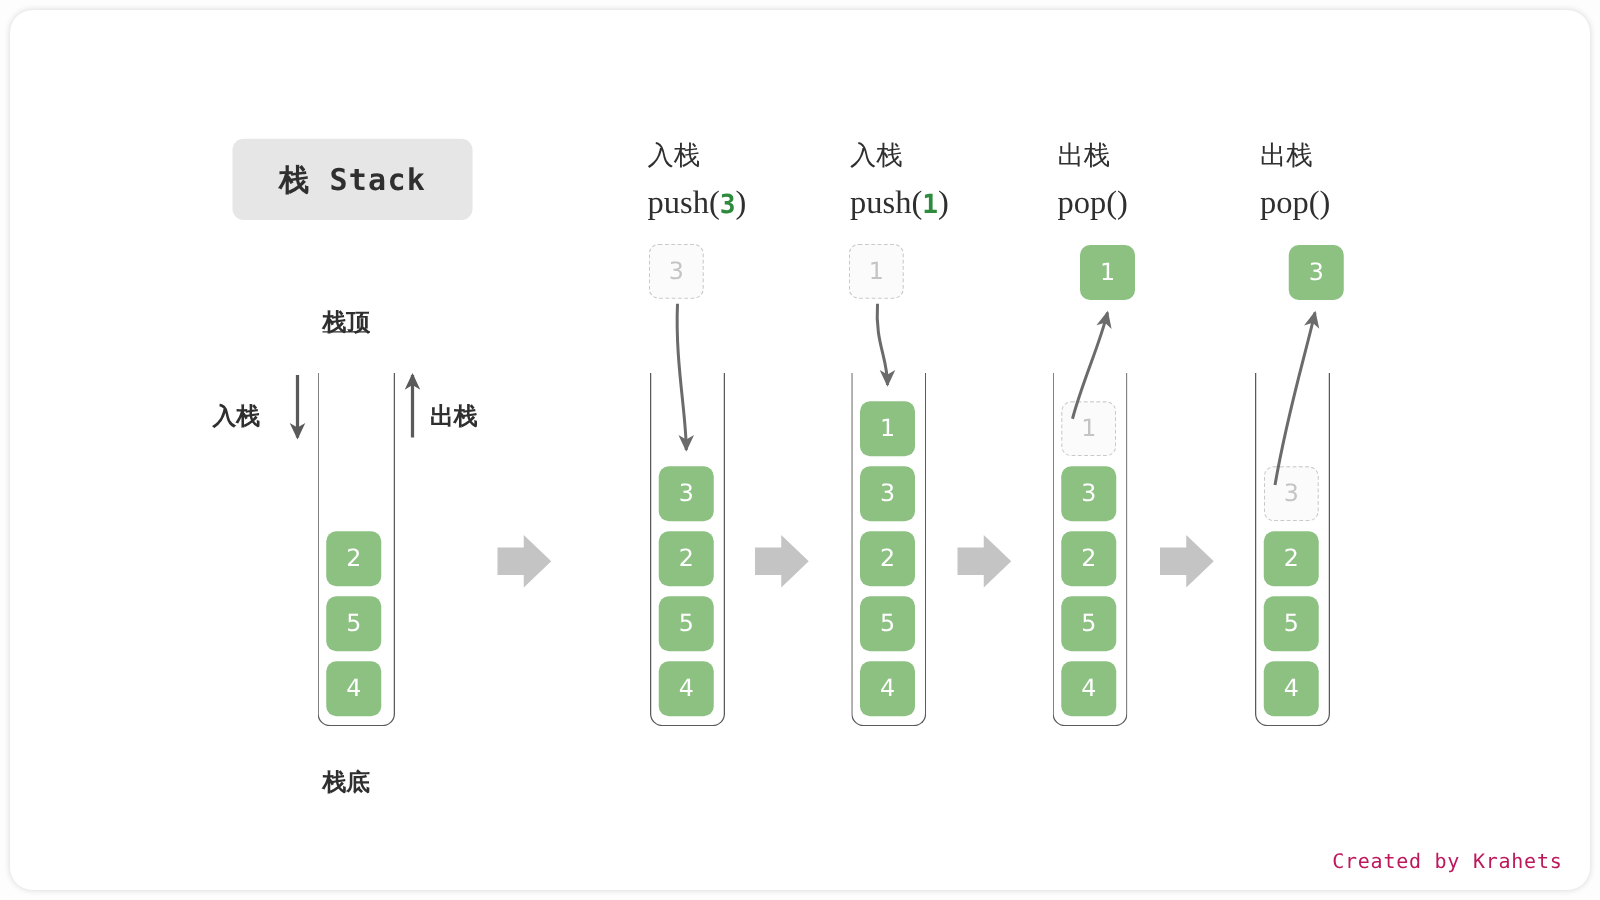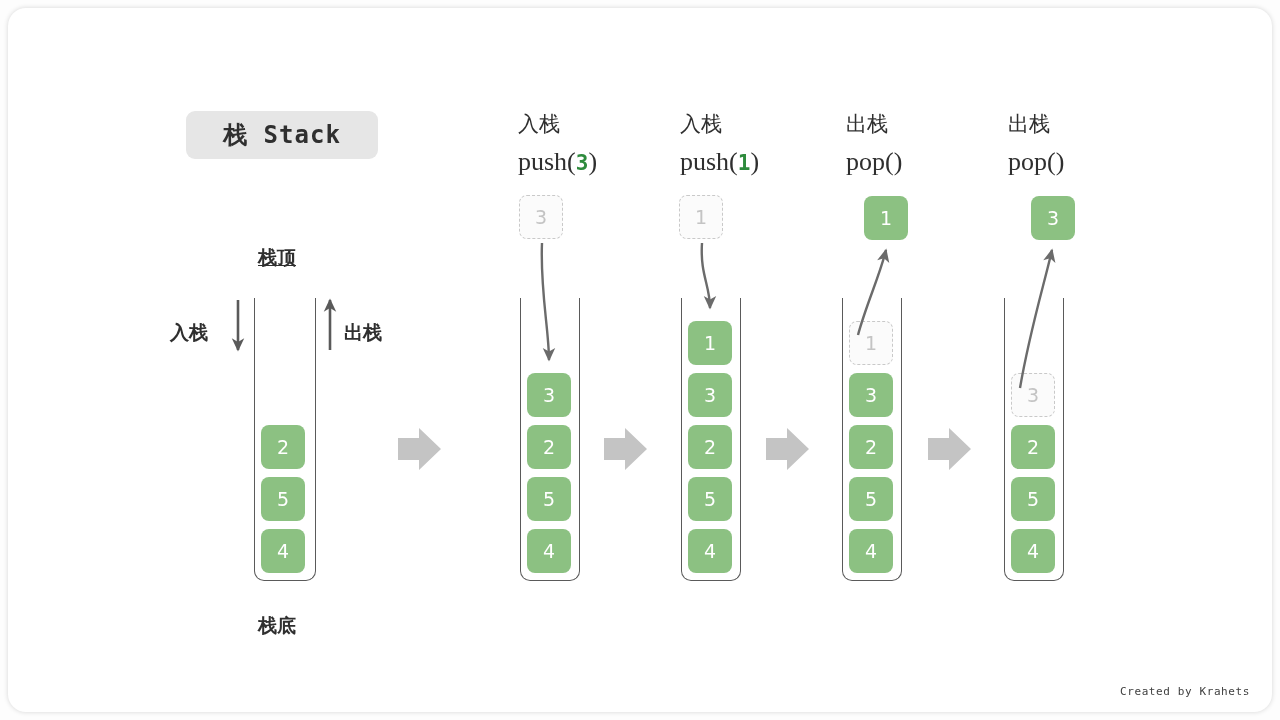--- a/index.html
+++ b/index.html
@@ -28,21 +28,21 @@
     box-shadow: 0 0 5px rgba(0,0,0,0.16);
     box-sizing: border-box;
   }
 
   
   .title-pill {
     position: absolute;
     left: 186px;
     top: 111px;
     width: 192px;
-    height: 48px;
+    height: 65px;
     background: #e6e6e6;
     border-radius: 9px;
     display: flex;
     align-items: center;
     justify-content: center;
     color: #2f2f2f;
     font-size: 24px;
     font-weight: bold;
     letter-spacing: 1px;
     font-family: "DejaVu Sans Mono", monospace;
@@ -116,22 +116,22 @@
     position: absolute;
     left: 0; top: 0;
     width: 1280px; height: 720px;
     pointer-events: none;
   }
 
   .footer {
     position: absolute;
     right: 30px;
     bottom: 22px;
-    color: #404040;
-    font-size: 11px;
+    color: #be185d;
+    font-size: 16px;
     font-family: "DejaVu Sans Mono", monospace;
     letter-spacing: 0.6px;
   }
 </style>
 </head>
 <body>
 
 <div id="canvas">
   <div class="card"></div>
 

